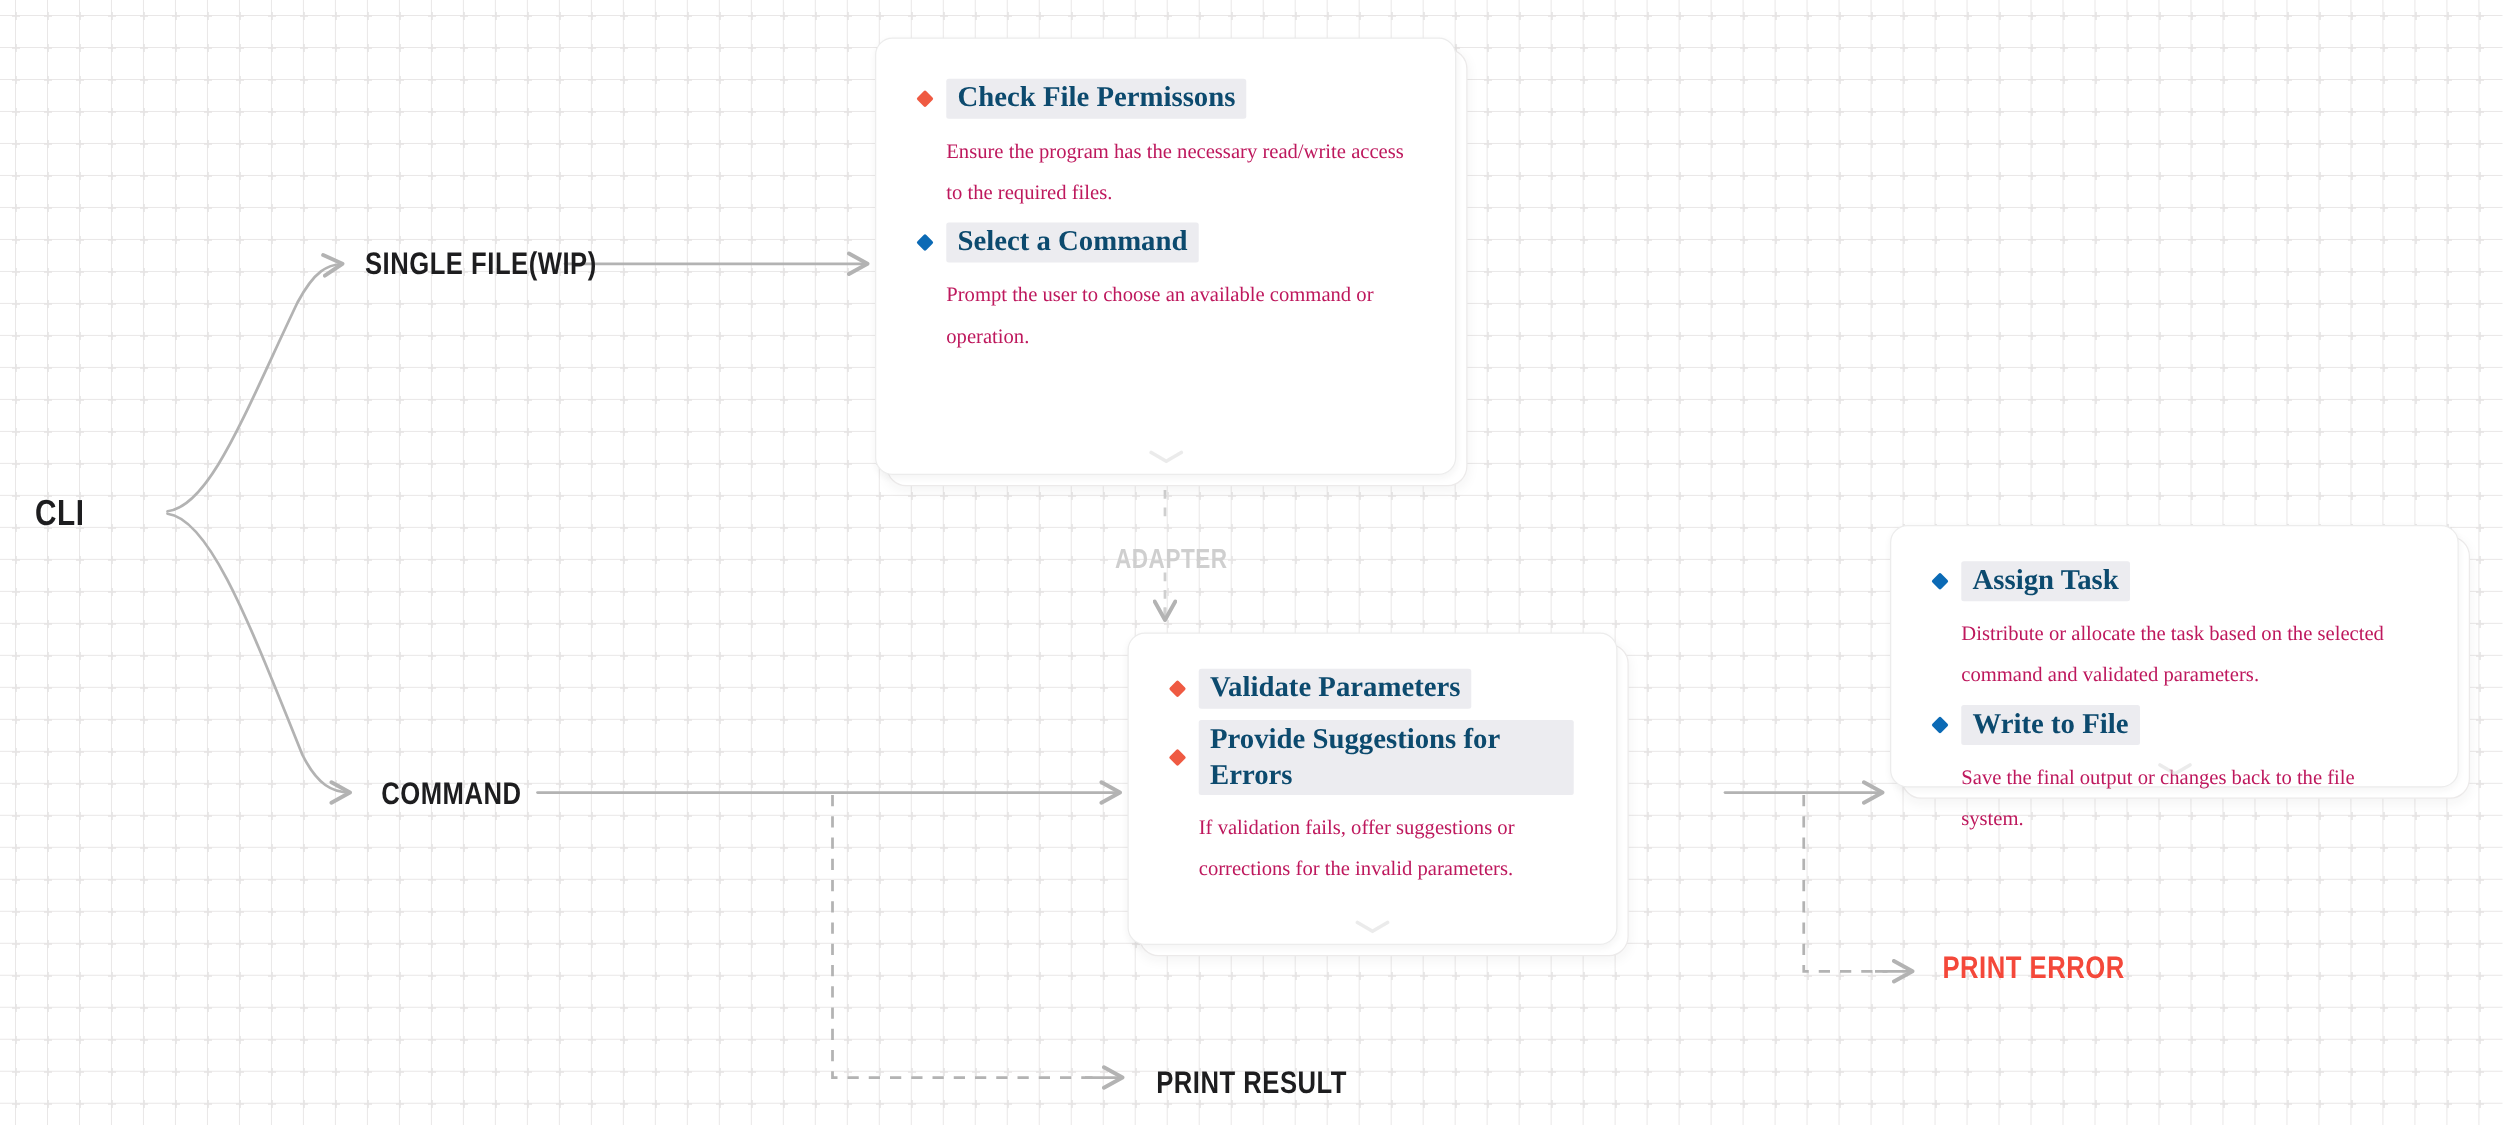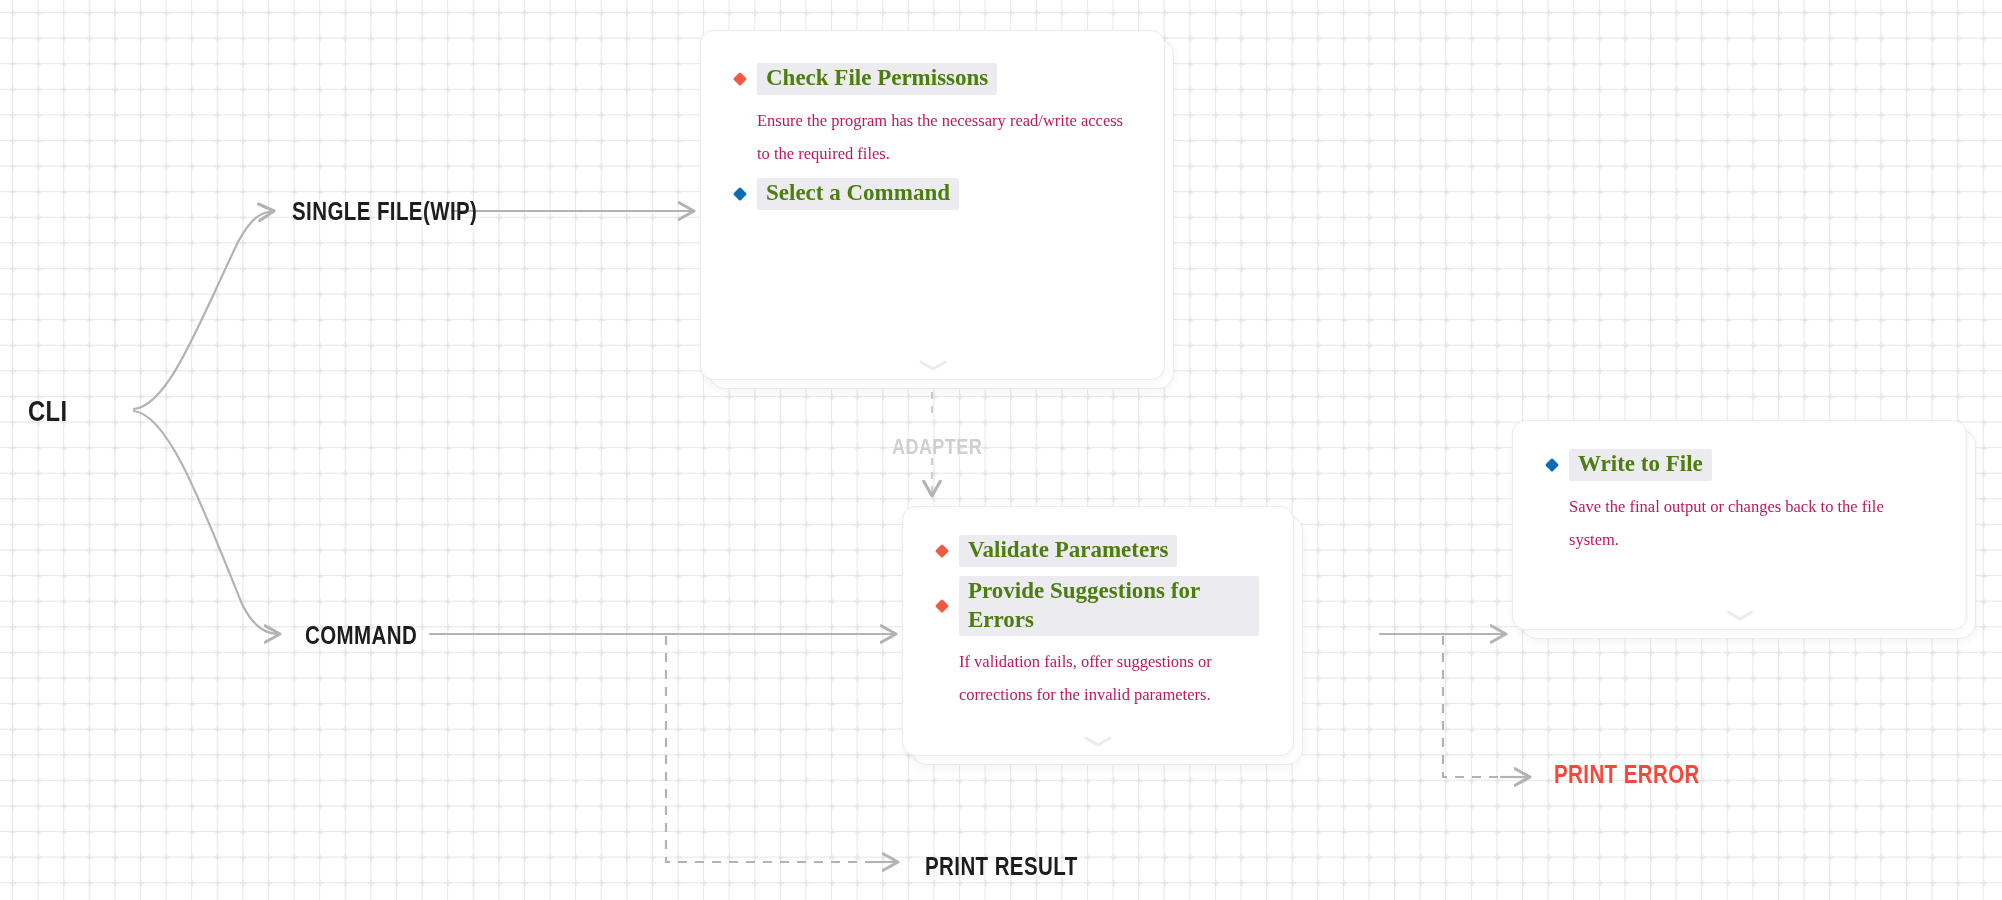--- a/index.html
+++ b/index.html
@@ -112,21 +112,21 @@
     border-radius: 1.5px;
     margin-right: 12px;
   }
   .bullet.red  { background: #ef5a42; }
   .bullet.blue { background: #0b6ab5; }
 
   .item-title {
     font-family: "Liberation Serif", "DejaVu Serif", serif;
     font-weight: 700;
     font-size: 23px;
-    color: #4d7c0f;
+    color: #0c4a6e;
     background: #ececf0;
     padding: 1px 9px 2px 9px;
     border-radius: 2px;
     line-height: 1.25;
   }
 
   .item-desc {
     font-family: "Liberation Serif", "DejaVu Serif", serif;
     font-size: 16.5px;
     color: #be185d;
@@ -227,20 +227,21 @@
           <span class="item-title">Check File Permissons</span>
         </div>
         <p class="item-desc">Ensure the program has the necessary read/write access to the required files.</p>
       </div>
 
       <div class="card-item">
         <div class="item-head">
           <span class="bullet blue"></span>
           <span class="item-title">Select a Command</span>
         </div>
+        <p class="item-desc">Prompt the user to choose an available command or operation.</p>
       </div>
 
       <div class="card-item">
       </div>
 
       <svg class="card-chevron" viewBox="0 0 28 11" xmlns="http://www.w3.org/2000/svg">
         <path d="M2 2 L14 9 L26 2" fill="none" stroke="#d9d9d9" stroke-width="3" stroke-linecap="round" stroke-linejoin="round"></path>
       </svg>
     </div>
   </div>
@@ -267,20 +268,27 @@
       <svg class="card-chevron" viewBox="0 0 28 11" xmlns="http://www.w3.org/2000/svg">
         <path d="M2 2 L14 9 L26 2" fill="none" stroke="#d9d9d9" stroke-width="3" stroke-linecap="round" stroke-linejoin="round"></path>
       </svg>
     </div>
   </div>
 
   <div class="card-stack" id="card-assign">
     <div class="card-shadow-layer"></div>
     <div class="card-body">
 
+      <div class="card-item">
+        <div class="item-head">
+          <span class="bullet blue"></span>
+          <span class="item-title">Assign Task</span>
+        </div>
+        <p class="item-desc">Distribute or allocate the task based on the selected command and validated parameters.</p>
+      </div>
 
       <div class="card-item">
         <div class="item-head">
           <span class="bullet blue"></span>
           <span class="item-title">Write to File</span>
         </div>
         <p class="item-desc">Save the final output or changes back to the file system.</p>
       </div>
 
       <svg class="card-chevron" viewBox="0 0 28 11" xmlns="http://www.w3.org/2000/svg">

